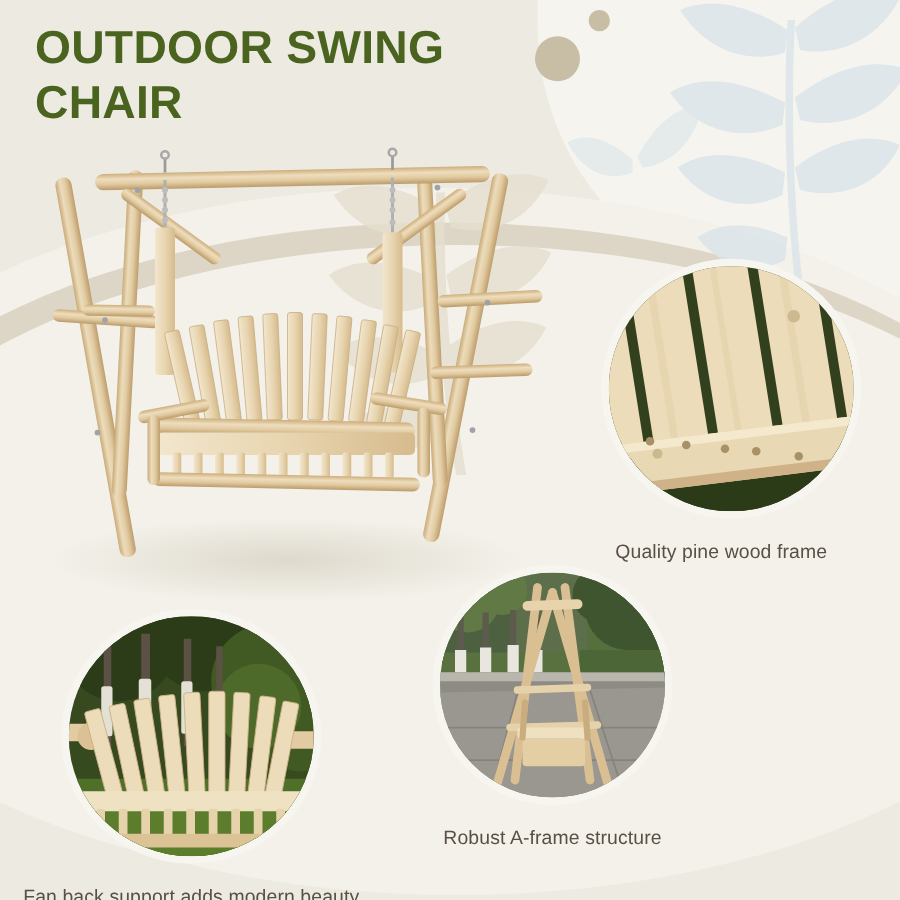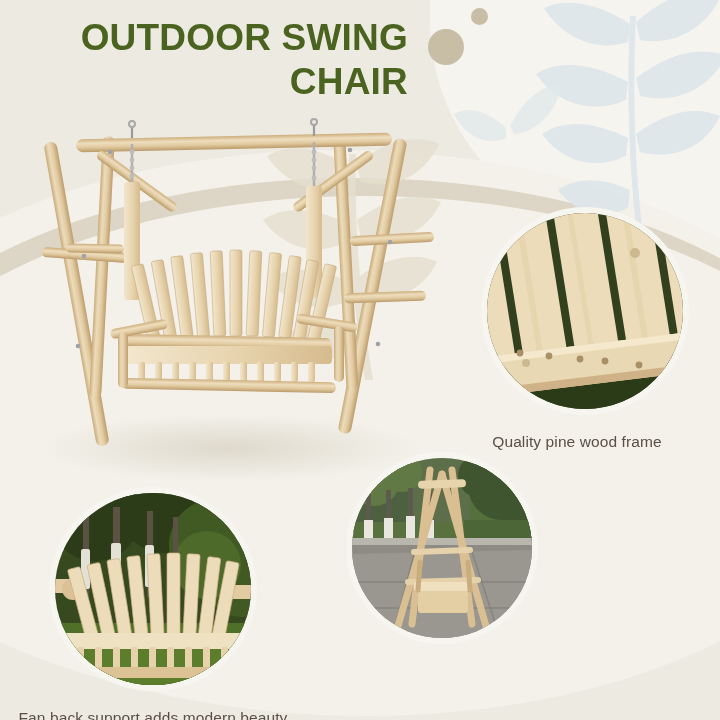--- a/index.html
+++ b/index.html
@@ -75,21 +75,20 @@
   .title {
     position: absolute;
     left: 28px; top: 16px;
     width: 380px;
     color: #4a6420;
     font-size: 37px;
     line-height: 1.18;
     font-weight: 700;
     letter-spacing: .2px;
     text-transform: uppercase;
-    text-align: right;
   }
 
   
   .hero {
     position: absolute;
     left: 14px; top: 96px;
     width: 440px; height: 410px;
   }
 
   
@@ -408,20 +407,21 @@
         <rect x="62" y="124" width="58" height="9" rx="3" fill="#efe0c0"></rect>
         <rect x="66" y="133" width="50" height="22" rx="3" fill="#e4cfa5"></rect>
         <g stroke="#c9ad7f" stroke-width="5" stroke-linecap="round" fill="none">
           <path d="M68 104 L66 132"></path>
             <path d="M116 104 L118 132"></path>
         </g>
 
         <rect x="66" y="22" width="48" height="8" rx="4" fill="#e8d4ac" transform="rotate(-2 90 26)"></rect>
       </svg>
     </div>
+    <div class="cap">Robust A-frame structure</div>
   </div>
 
   <div class="feature" id="feature-fan">
     <div class="ring">
       <svg width="196" height="192" viewBox="0 0 196 192">
 
         <rect width="196" height="192" fill="#36491f"></rect>
         <g fill="#2c3c18">
             <circle cx="40" cy="22" r="46"></circle>
             <circle cx="110" cy="12" r="48"></circle>

